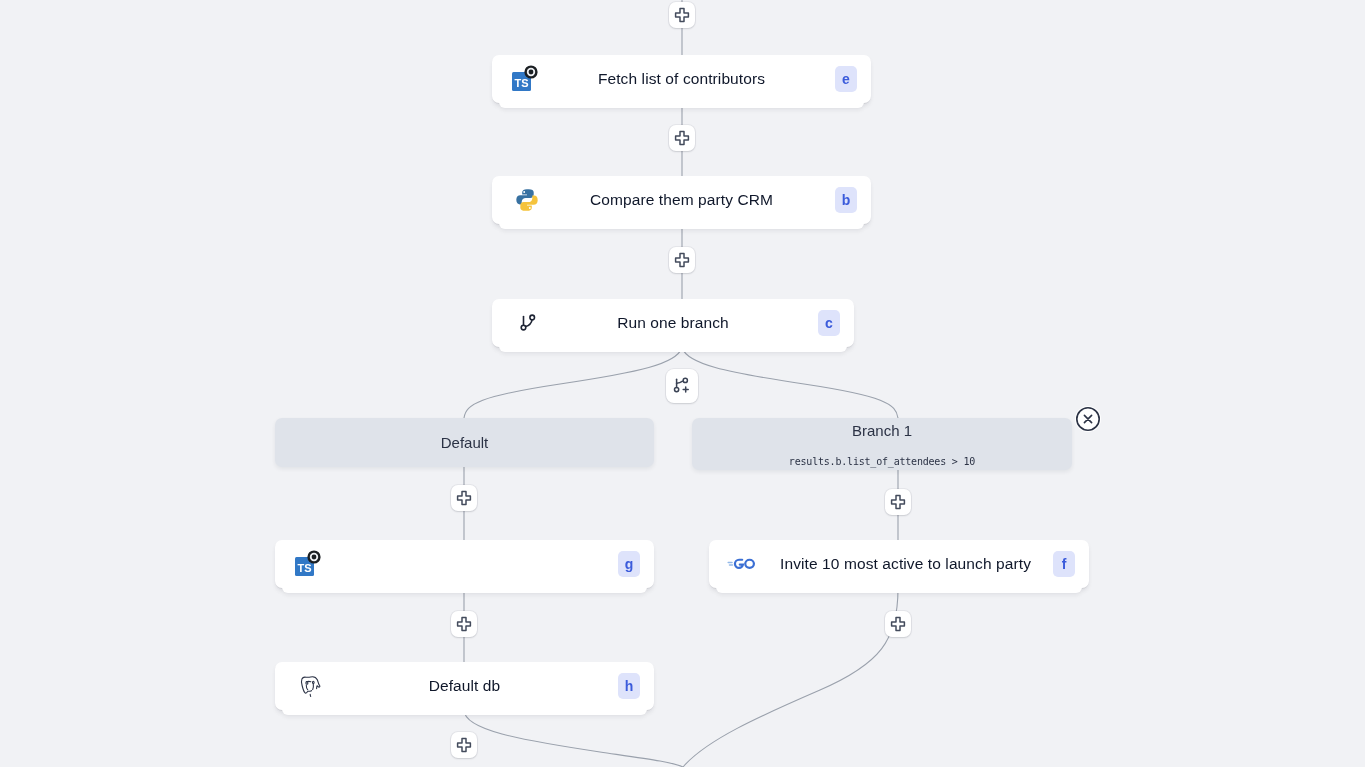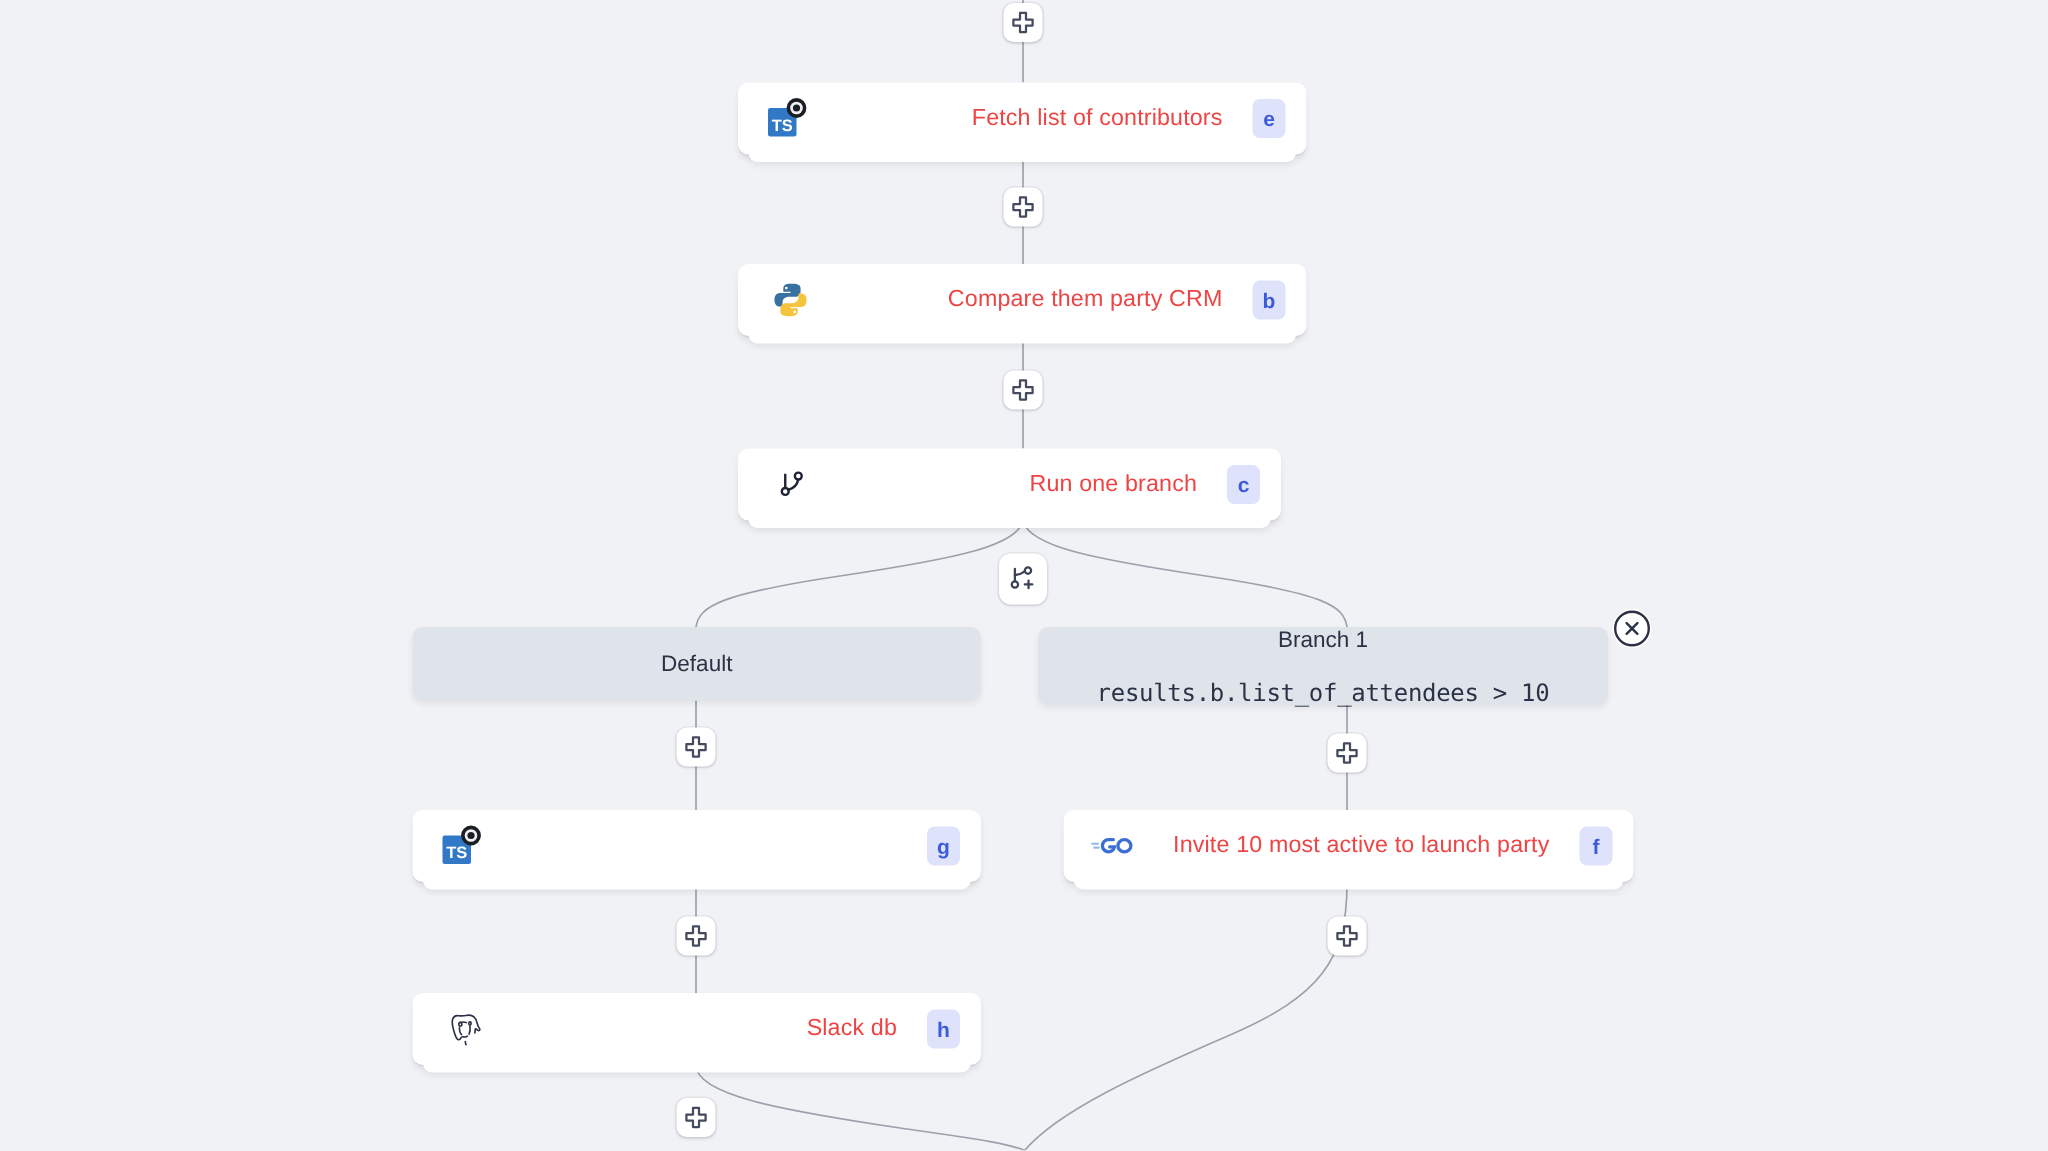--- a/index.html
+++ b/index.html
@@ -45,23 +45,23 @@
   }
   .node-icon {
     position: absolute;
     left: 18px; top: 50%;
     transform: translateY(-50%);
     width: 30px; height: 30px;
     display: flex; align-items: center; justify-content: flex-end;
   }
   .node-title {
     flex: 1;
-    text-align: right;
+    text-align: center;
     font-size: 15.5px;
-    color: #ef4444;
+    color: #0f172a;
     letter-spacing: .1px;
     padding: 0 56px;
     white-space: nowrap;
     overflow: hidden;
   }
   .node-badge {
     position: absolute;
     right: 14px; top: 50%;
     transform: translateY(-50%);
     width: 22px; height: 26px;
@@ -105,21 +105,21 @@
     justify-content: center;
     z-index: 4;
     box-shadow: 0 2px 4px rgba(16,24,40,0.07);
   }
   .branch-pill-name {
     font-size: 15px;
     color: #2b3245;
   }
   .branch-pill-cond {
     font-family: "DejaVu Sans Mono", "Liberation Mono", monospace;
-    font-size: 16px;
+    font-size: 10px;
     color: #2b3245;
     letter-spacing: -0.2px;
     margin-top: 17px;
   }
   .close-btn {
     position: absolute;
     width: 26px; height: 26px;
     border-radius: 50%;
     background: #ffffff;
     display: flex; align-items: center; justify-content: center;
@@ -311,17 +311,17 @@
           <path d="M19.6 15.6c.3-2.4.2-2.8.6-2.7.9.1 1.1 1.6 2.2 1.1 1.1-.6.1-1.6-.5-2.6-.5-.9-1-3.3-1.6-4.6C19 4.2 16.3 3.4 13.6 4c-2.7.6-4.3.2-5.5.1-1.3-.1-2.5.5-3.2 2-.7 1.6-.3 4.4.2 6.4.5 2 1.6 5.8 2.6 7 .6.8 1.5 1 2.3-.2.5-.7 1-1.1 1.3-1.1.5 0 1.1.1 1.6.1.9 0 1.4-.2 1.7-.6"></path>
           <path d="M13.2 21.4c.1 1 .1 1.6.5 2"></path>
           <path d="M9.6 8.7c1.2-.4 3-.4 4.3 0"></path>
           <path d="M9.3 12.2c0 2.2.4 3.8 1.4 4.5"></path>
           <ellipse cx="9.9" cy="9.9" rx="1" ry="1.3"></ellipse>
           <ellipse cx="16.3" cy="9.4" rx=".8" ry="1.1"></ellipse>
           <path d="M16.3 11c.3 2.2.2 3.8-.6 5.4"></path>
         </g>
       </svg>
     </span>
-    <span class="node-title">Slack db</span>
+    <span class="node-title">Default db</span>
     <span class="node-badge">h</span>
   </div>
 
 </div>
 
 </body></html>

